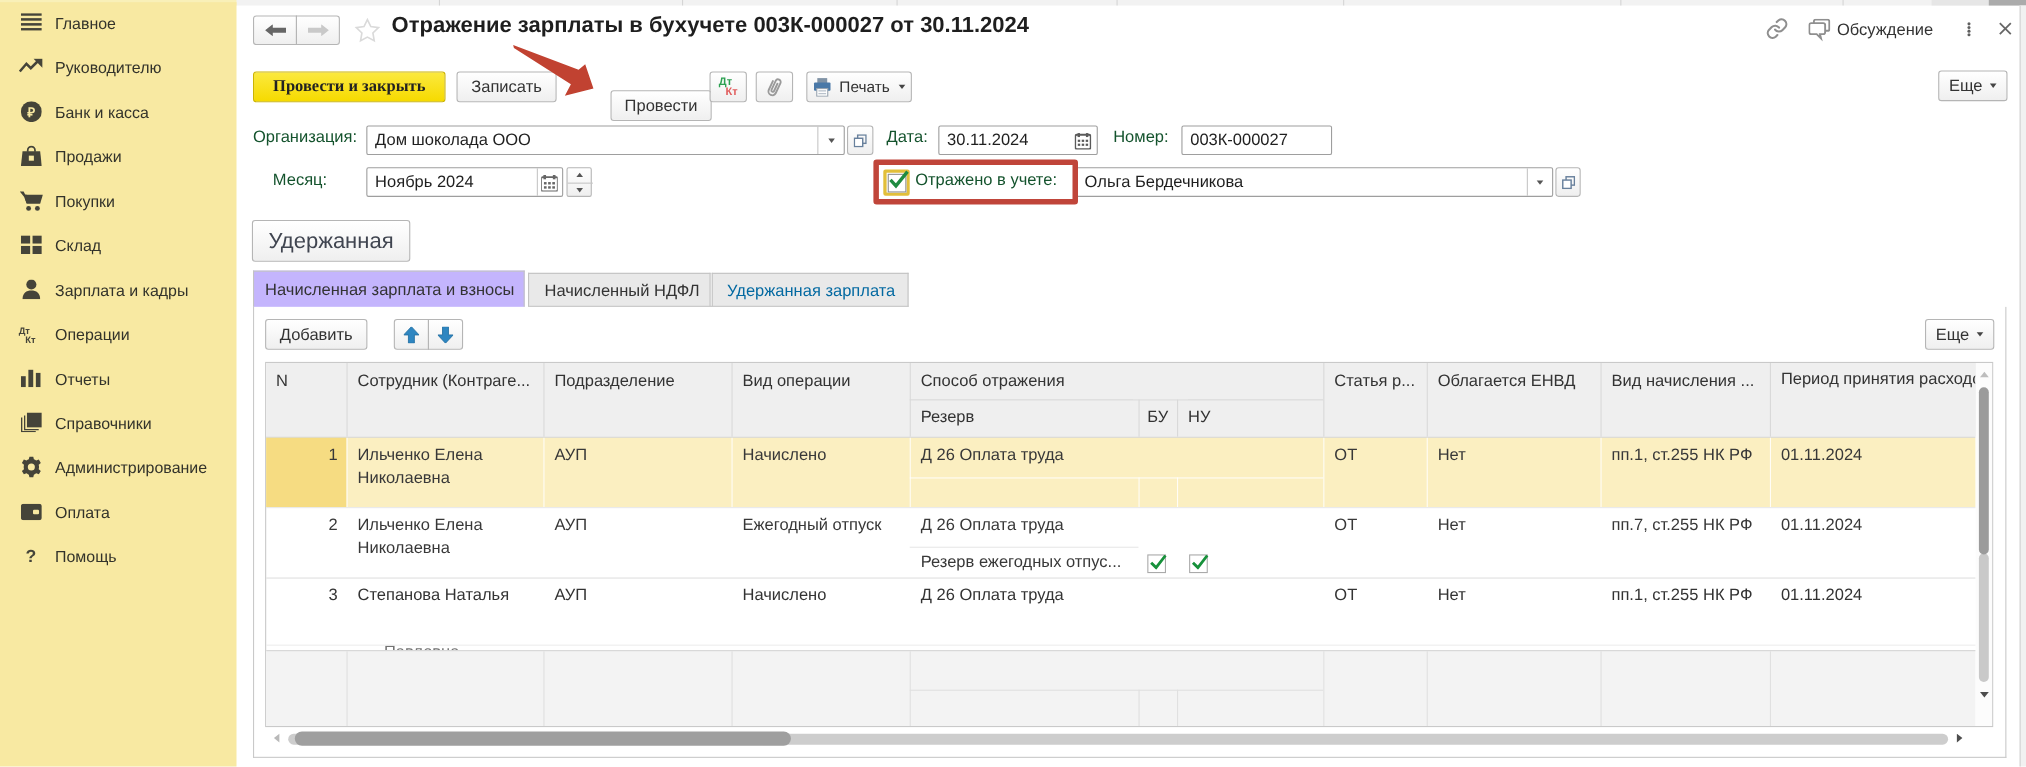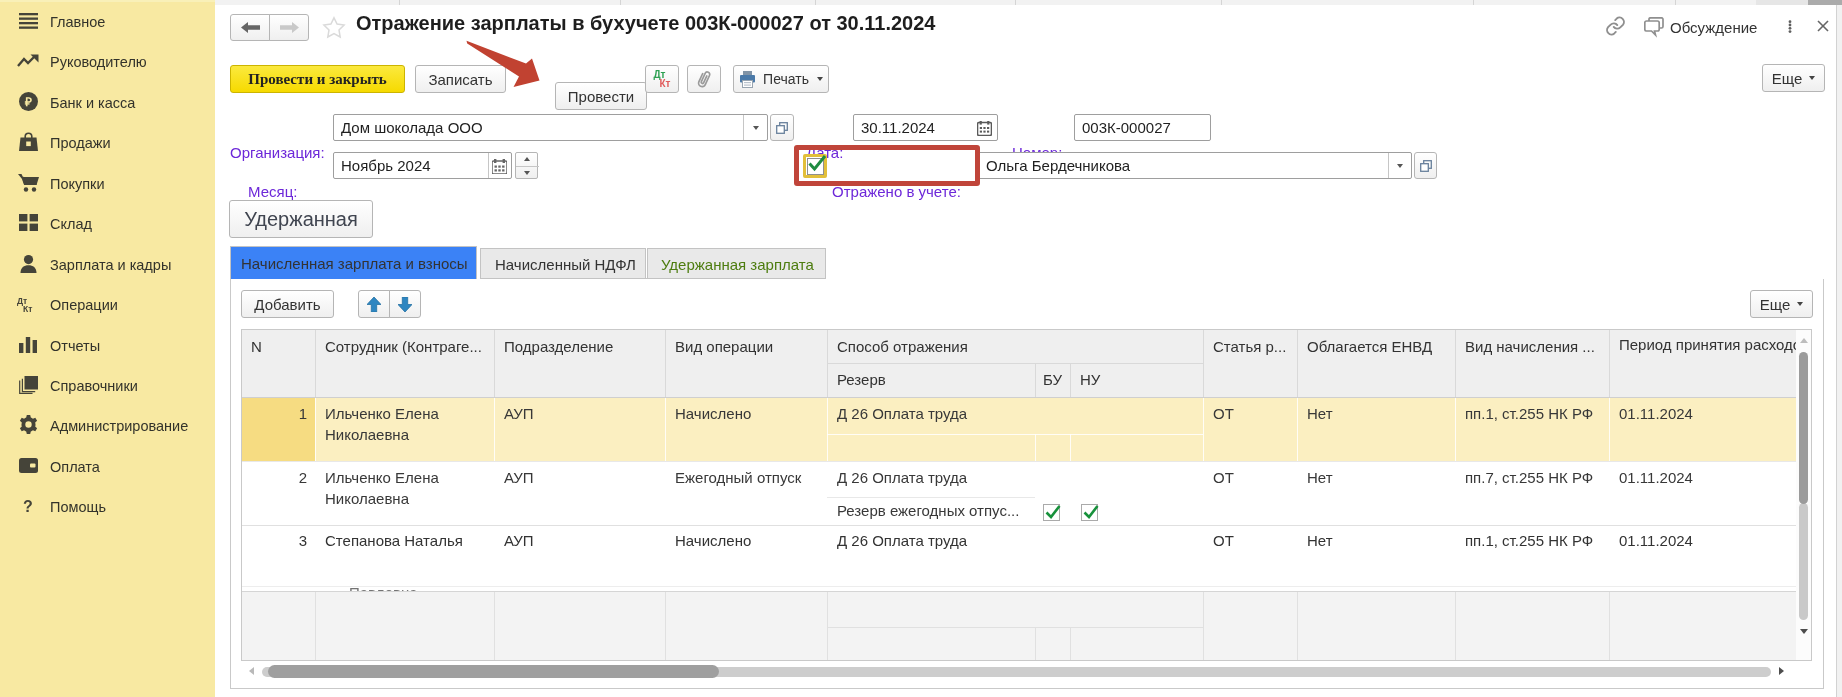--- a/index.html
+++ b/index.html
@@ -6,21 +6,21 @@
   html,body { width:1842px; height:697px; background:#fff; overflow:hidden;
     font-family:"Liberation Sans", sans-serif; font-size:15px; color:#333; }
   .abs { position:absolute; }
   #stage { position:relative; width:1842px; height:697px; overflow:hidden; }
   .btn { position:absolute; background:linear-gradient(#ffffff,#efefef);
     border:1px solid #b5b5b5; border-radius:3px; display:flex;
     align-items:center; justify-content:center; color:#333; }
   .inp { position:absolute; background:#fff; border:1px solid #9e9e9e;
     border-radius:2px; display:flex; align-items:center; padding-left:7px;
     color:#1f1f1f; }
-  .lbl { position:absolute; color:#6d28d9;margin-top:28px; }
+  .lbl { position:absolute; color:#14532d; }
   .caret { display:inline-block; width:0; height:0; border-left:3.5px solid transparent;
     border-right:3.5px solid transparent; border-top:4.5px solid #444; }
   .mitem { position:absolute; left:0; width:215px; height:40px; display:flex; align-items:center; }
   .mico { position:absolute; left:17px; width:22px; text-align:center; }
   .mtxt { position:absolute; left:50px; font-size:14.5px; color:#33332b; }
   .hcell { position:absolute; color:#333; font-size:15px; }
   .cell { position:absolute; color:#383838; font-size:15px; white-space:nowrap; }
   .vline { position:absolute; width:1px; }
   .hline { position:absolute; height:1px; }
 </style>
@@ -287,23 +287,23 @@
       <svg width="12" height="12" viewBox="0 0 12 12">
         <g fill="none" stroke="#68809c" stroke-width="1.3">
           <rect x="3.7" y="0.7" width="7.6" height="7.6"></rect>
           <rect x="0.7" y="3.7" width="7.6" height="7.6" fill="#fff"></rect>
         </g>
       </svg>
     </div>
 
   <div class="btn" style="left:229px;top:200px;width:144px;height:38px;font-size:20px;color:#404550;">Удержанная</div>
   <div class="abs" style="left:480px;top:248px;width:166px;height:31px;background:#e9e9e9;border:1px solid #c3c3c3;border-bottom:none;display:flex;align-items:center;padding-left:14px;color:#333;font-size:15px;">Начисленный НДФЛ</div>
-  <div class="abs" style="left:647px;top:248px;width:179px;height:31px;background:#e9e9e9;border:1px solid #c3c3c3;border-bottom:none;display:flex;align-items:center;padding-left:13px;color:#4d7c0f;font-size:15px;">Удержанная зарплата</div>
+  <div class="abs" style="left:647px;top:248px;width:179px;height:31px;background:#e9e9e9;border:1px solid #c3c3c3;border-bottom:none;display:flex;align-items:center;padding-left:13px;color:#0369a1;font-size:15px;">Удержанная зарплата</div>
   <div class="abs" style="left:480px;top:278px;width:346px;height:1px;background:#c3c3c3;"></div>
-  <div class="abs" style="left:230px;top:246px;width:247px;height:33px;background:#3b82f6;border:1px solid #c3c3c3;border-bottom:none;display:flex;align-items:center;padding-left:10px;color:#333;font-size:15px;">Начисленная зарплата и взносы</div>
+  <div class="abs" style="left:230px;top:246px;width:247px;height:33px;background:#c4b5fd;border:1px solid #c3c3c3;border-bottom:none;display:flex;align-items:center;padding-left:10px;color:#333;font-size:15px;">Начисленная зарплата и взносы</div>
 
 <div class="abs" style="left:230px;top:279px;width:1594px;height:410px;border-left:1px solid #c9c9c9;border-right:1px solid #c9c9c9;border-bottom:1px solid #c9c9c9;background:#fff;">
 <div class="btn" style="left:10px;top:11px;width:93px;height:28px;font-size:15px;">Добавить</div>
 <div class="btn" style="left:127px;top:11px;width:32px;height:28px;border-radius:3px 0 0 3px;">
         <svg width="14" height="15" viewBox="0 0 14 15">
           <path d="M7 0 L14 7.5 L9.7 7.5 L9.7 15 L4.3 15 L4.3 7.5 L0 7.5 Z" fill="#2e86c1" stroke="#2471a3" stroke-width="0.8"></path>
         </svg>
       </div>
 <div class="btn" style="left:158px;top:11px;width:32px;height:28px;border-radius:0 3px 3px 0;">
         <svg width="14" height="15" viewBox="0 0 14 15">

